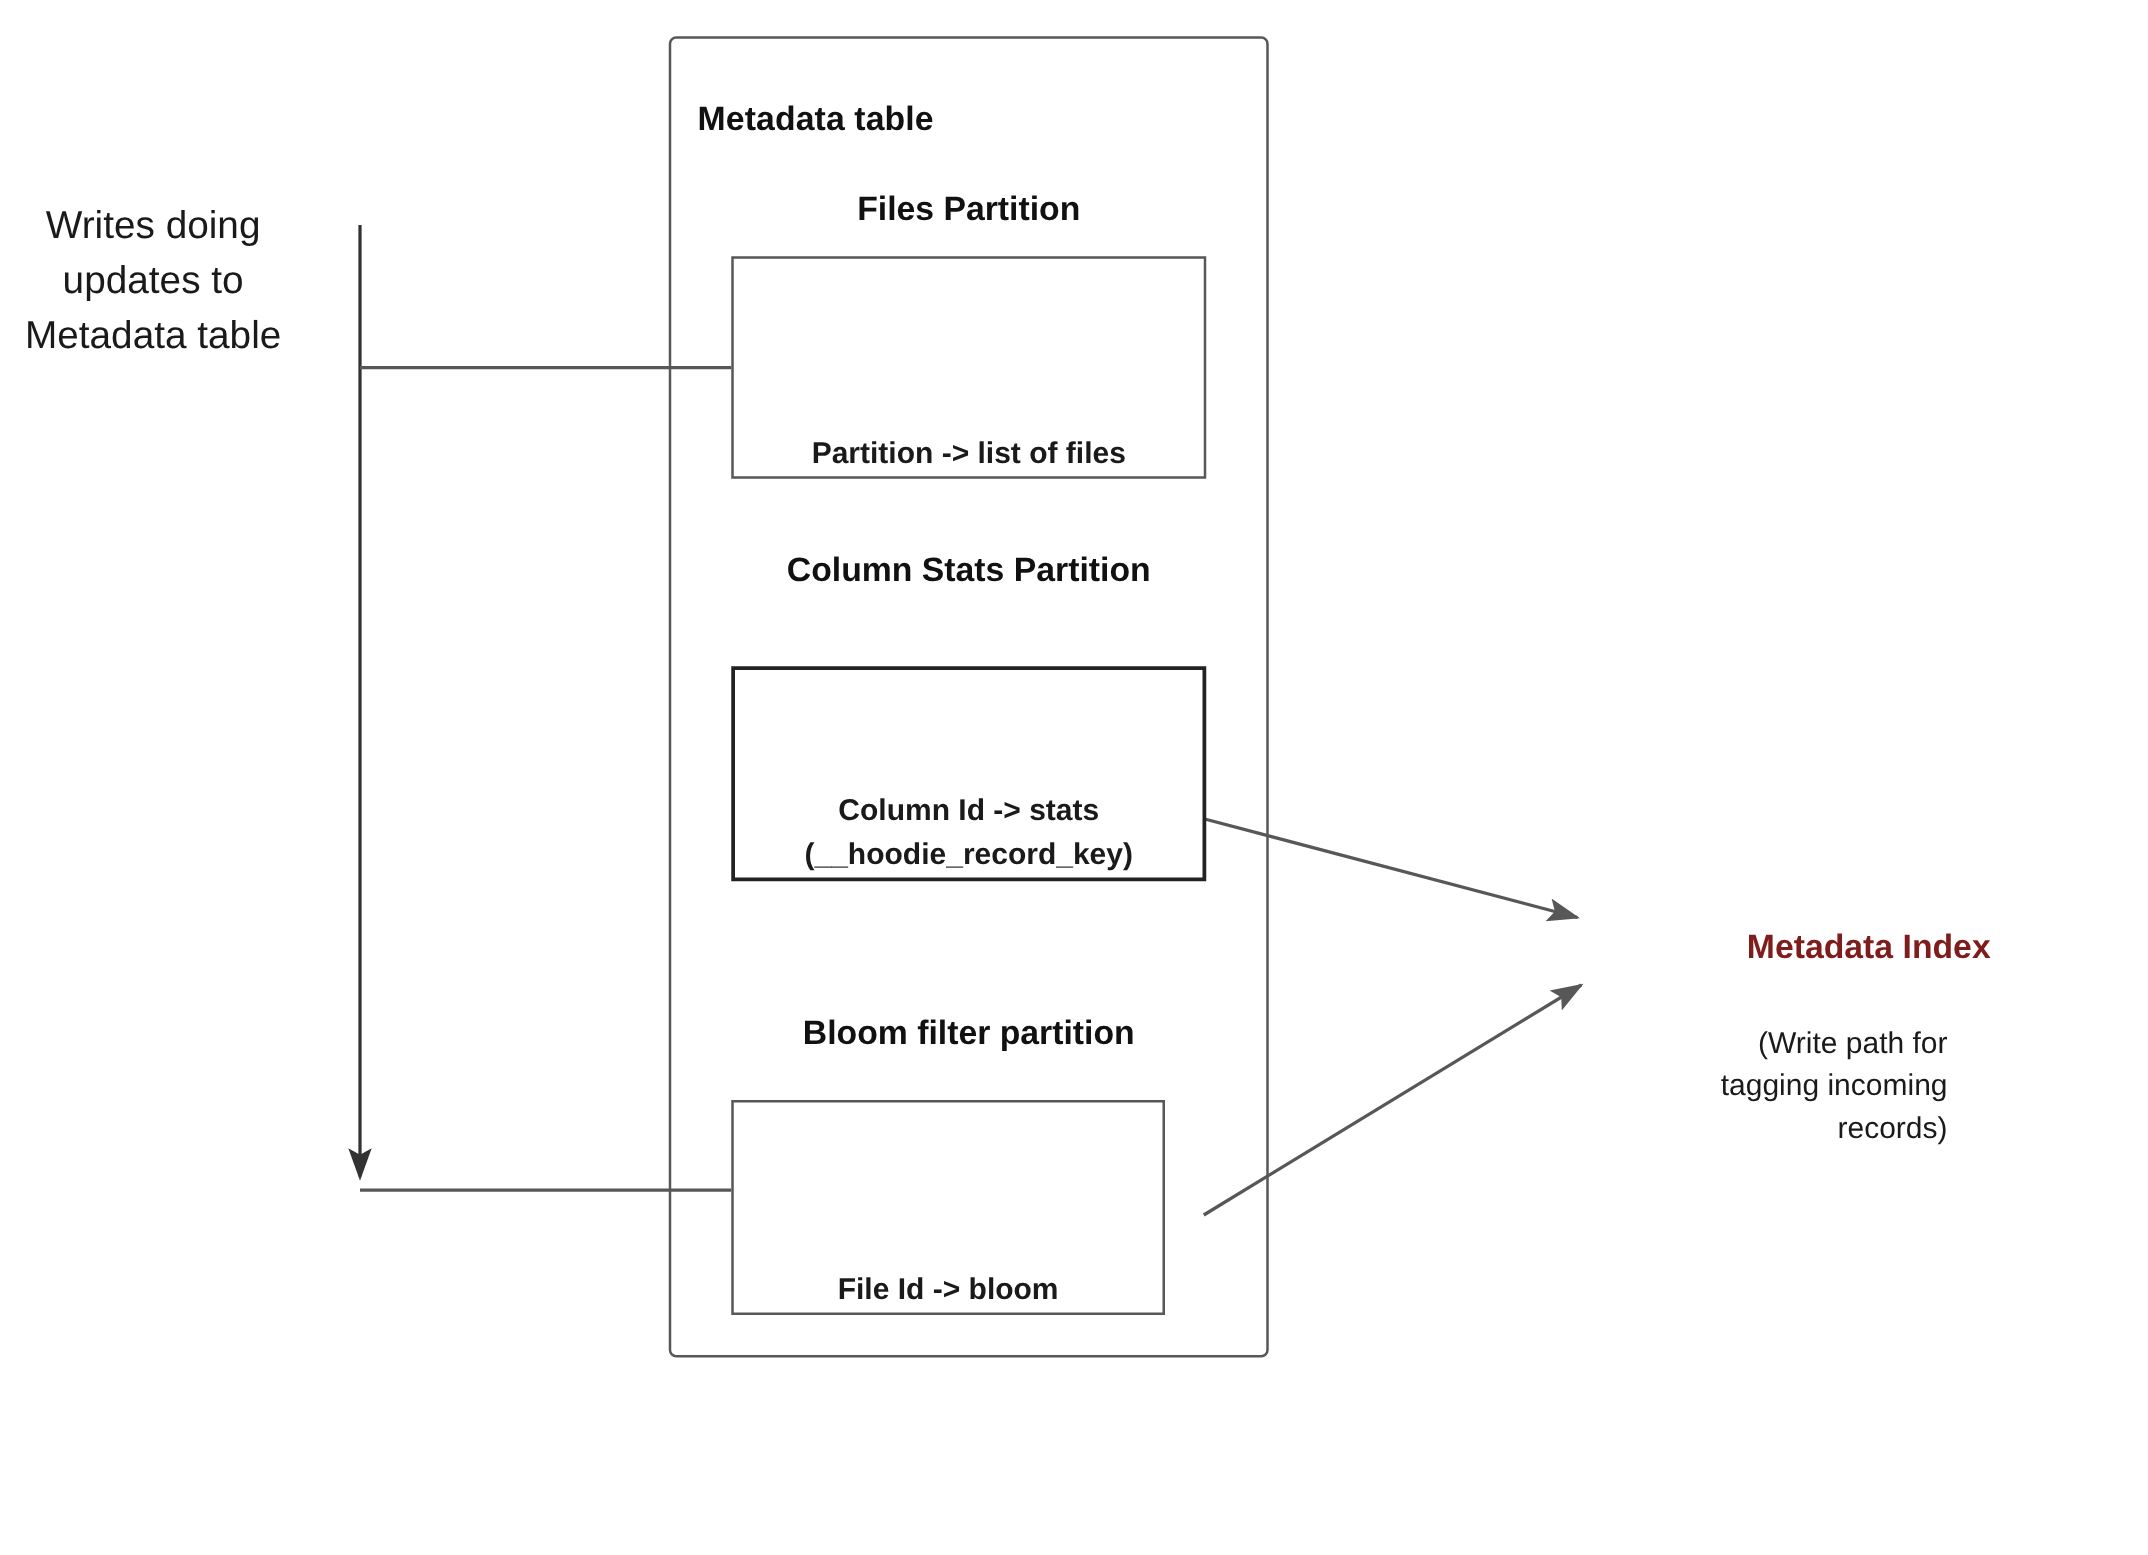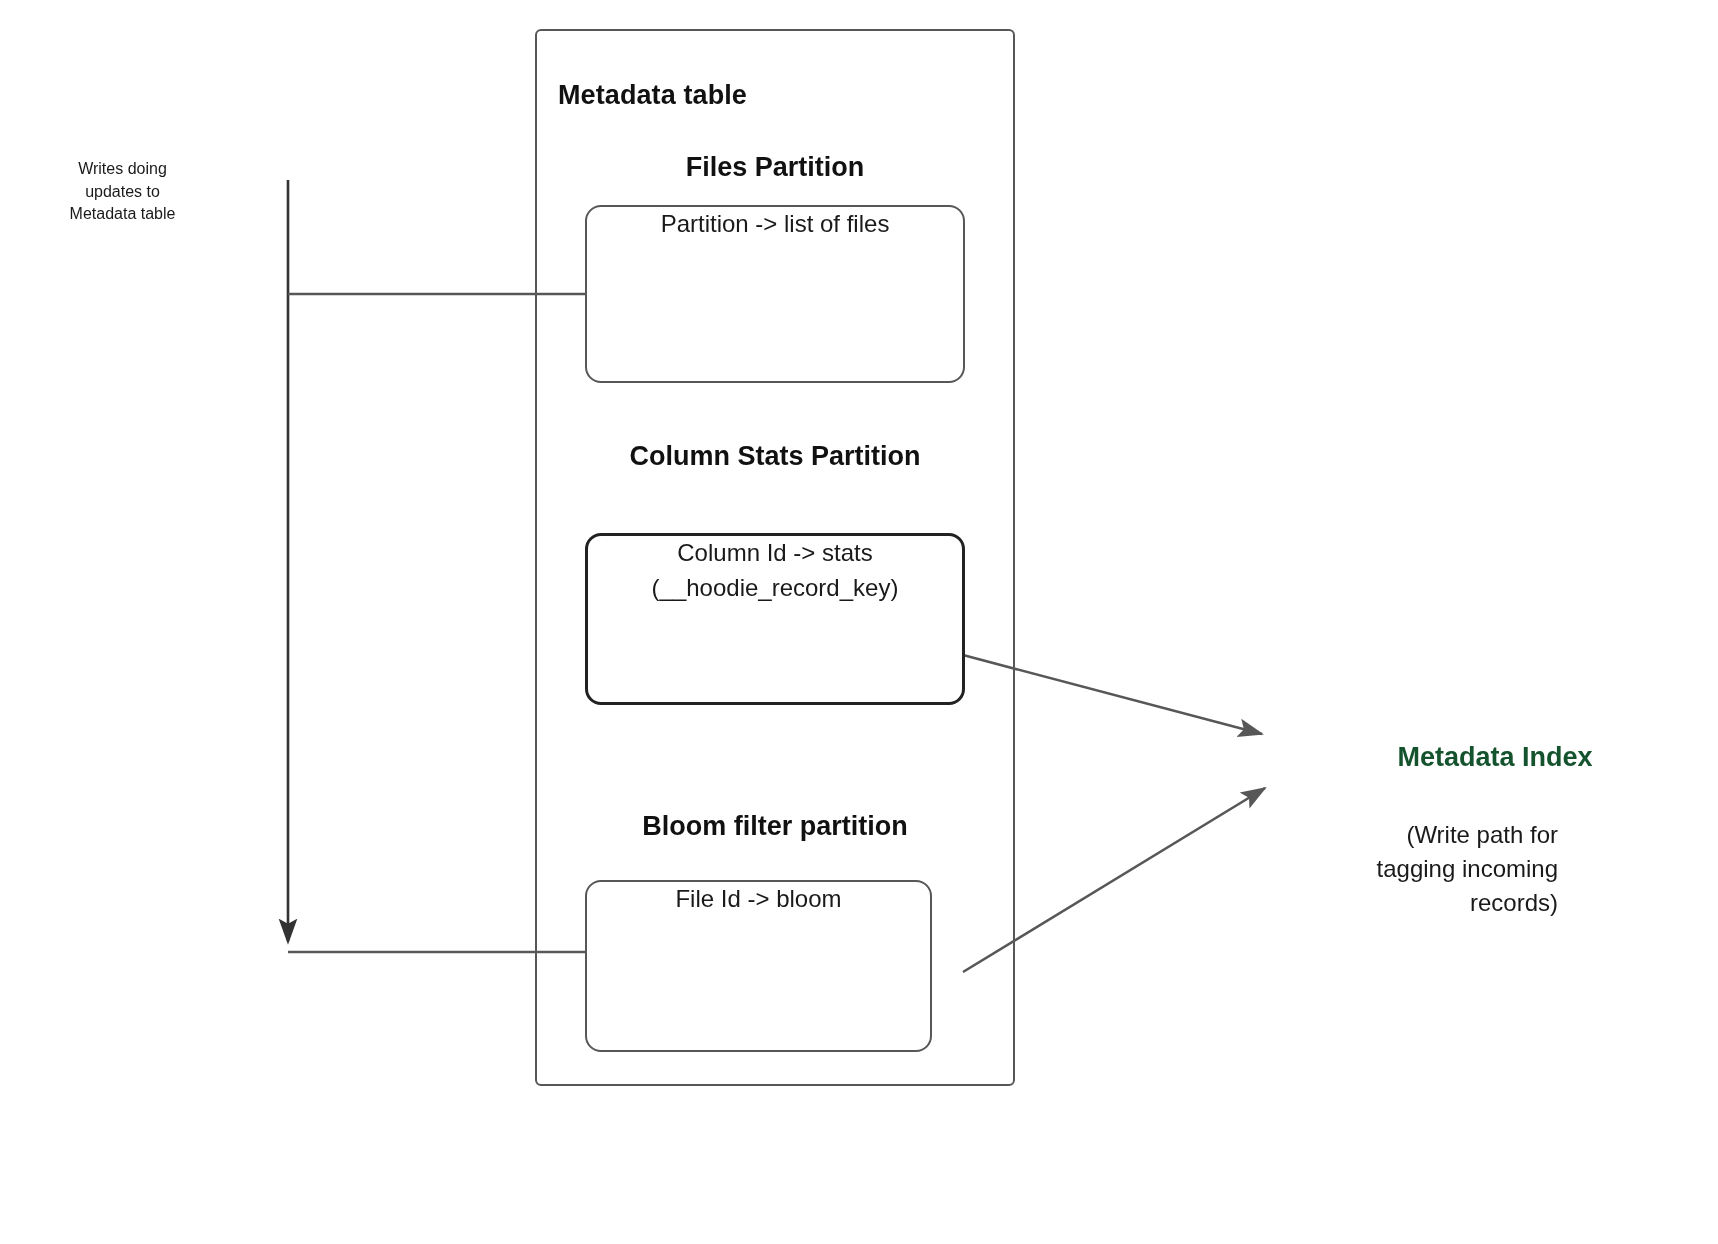--- a/index.html
+++ b/index.html
@@ -60,59 +60,60 @@
     line-height: 1.42;
   }
   .section-title.files      { left: 585px; top: 148px; }
   .section-title.colstats   { left: 585px; top: 437px; }
   .section-title.bloom      { left: 585px; top: 787px; margin-top: 20px; }
 
   .inner-box {
     position: absolute;
     box-sizing: border-box;
     border: 2.5px solid #575757;
-    border-radius: 16px;
+    border-radius: 0;
     background: transparent;
     display: flex;
-    align-items: flex-start;
+    align-items: flex-end;
     justify-content: center;
+    font-weight: bold;
   }
   .inner-box.files    { left: 585px; top: 205px;  width: 380px; height: 178px; }
   .inner-box.colstats { left: 585px; top: 533px;  width: 380px; height: 172px; border-color: #222222; border-width: 3px; }
   .inner-box.bloom    { left: 585px; top: 880px;  width: 347px; height: 172px; }
 
   .inner-text {
     font-size: 24px;
     line-height: 1.45;
     color: #1a1a1a;
     text-align: center;
     white-space: pre-line;
   }
 
   .left-caption {
     position: absolute;
     left: 10px;
     top: 158px;
     width: 225px;
     text-align: center;
-    font-size: 16px;
+    font-size: 31px;
     line-height: 1.42;
     color: #1a1a1a;
     white-space: pre-line;
   }
 
   .right-title {
     position: absolute;
     left: 1285px;
     top: 742px;
     width: 420px;
     text-align: center;
     font-size: 27px;
     font-weight: bold;
-    color: #14532d;
+    color: #7f1d1d;
     white-space: nowrap;
   }
   .right-caption {
     position: absolute;
     left: 1290px;
     top: 818px;
     width: 268px;
     text-align: right;
     font-size: 24px;
     line-height: 1.42;

